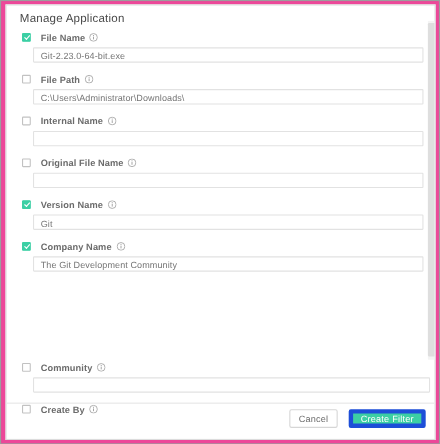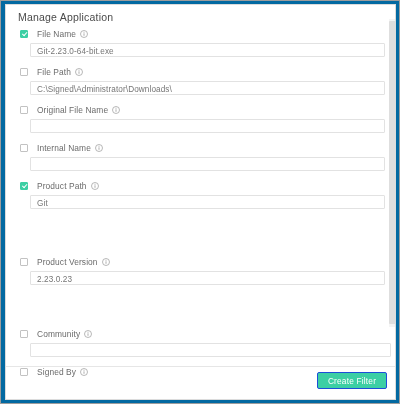--- a/index.html
+++ b/index.html
@@ -11,21 +11,21 @@
     height: 404px;
     background: #ffffff;
     font-family: "Liberation Sans", sans-serif;
     overflow: hidden;
   }
 
   #app {
     position: relative;
     width: 400px;
     height: 404px;
-    background: #0369a1;
+    background: #ec4899;
     box-sizing: border-box;
   }
 
   
   .page-frame {
     position: absolute;
     left: 0; top: 0;
     width: 400px;
     height: 404px;
     border: 1px solid #9d9d9d;
@@ -112,20 +112,21 @@
     border-width: 0 1.1px 1.1px 0;
     transform: rotate(42deg);
   }
 
   .field-label {
     font-size: 8.4px;
     color: #6b6b6b;
     margin-left: 9px;
     white-space: nowrap;
     letter-spacing: .1px;
+    font-weight: bold;
   }
 
   .info-icon {
     margin-left: 4px;
     width: 8px;
     height: 8px;
     flex: 0 0 auto;
     display: block;
   }
   .info-icon svg { display: block; }
@@ -209,21 +210,21 @@
     right: 88px;
     width: 44px;
     background: #ffffff;
     border: 1px solid #d6d6d6;
     color: #6d6d6d;
   }
   .btn-primary {
     right: 8px;
     width: 70px;
     background: #3ccfa4;
-    border: 1px solid #1d4ed8;
+    border: 4px solid #1d4ed8;
     color: #ffffff;
   }
 </style>
 </head>
 <body>
 
 <div id="app">
 
   <div class="page-frame"></div>
 
@@ -255,88 +256,88 @@
               <span class="field-label">File Path</span>
               <span class="info-icon">
                 <svg viewBox="0 0 16 16" width="8" height="8" aria-hidden="true">
                   <circle cx="8" cy="8" r="7" fill="none" stroke="#9a9a9a" stroke-width="1.4"></circle>
                   <rect x="7.2" y="6.6" width="1.6" height="5" fill="#9a9a9a"></rect>
                   <rect x="7.2" y="3.6" width="1.6" height="1.8" fill="#9a9a9a"></rect>
                 </svg>
               </span>
             </div>
             <div class="field-input narrow">
-              <span class="val">C:\Signed\Administrator\Downloads\</span>
+              <span class="val">C:\Users\Administrator\Downloads\</span>
+            </div>
+          </div>
+          <div class="field-row">
+            <div class="field-head">
+              <div class="cbox"></div>
+              <span class="field-label">Internal Name</span>
+              <span class="info-icon">
+                <svg viewBox="0 0 16 16" width="8" height="8" aria-hidden="true">
+                  <circle cx="8" cy="8" r="7" fill="none" stroke="#9a9a9a" stroke-width="1.4"></circle>
+                  <rect x="7.2" y="6.6" width="1.6" height="5" fill="#9a9a9a"></rect>
+                  <rect x="7.2" y="3.6" width="1.6" height="1.8" fill="#9a9a9a"></rect>
+                </svg>
+              </span>
+            </div>
+            <div class="field-input narrow">
+              <span class="val"></span>
             </div>
           </div>
           <div class="field-row">
             <div class="field-head">
               <div class="cbox"></div>
               <span class="field-label">Original File Name</span>
               <span class="info-icon">
                 <svg viewBox="0 0 16 16" width="8" height="8" aria-hidden="true">
                   <circle cx="8" cy="8" r="7" fill="none" stroke="#9a9a9a" stroke-width="1.4"></circle>
                   <rect x="7.2" y="6.6" width="1.6" height="5" fill="#9a9a9a"></rect>
                   <rect x="7.2" y="3.6" width="1.6" height="1.8" fill="#9a9a9a"></rect>
                 </svg>
               </span>
             </div>
             <div class="field-input narrow">
               <span class="val"></span>
             </div>
           </div>
           <div class="field-row">
             <div class="field-head">
-              <div class="cbox"></div>
-              <span class="field-label">Internal Name</span>
-              <span class="info-icon">
-                <svg viewBox="0 0 16 16" width="8" height="8" aria-hidden="true">
-                  <circle cx="8" cy="8" r="7" fill="none" stroke="#9a9a9a" stroke-width="1.4"></circle>
-                  <rect x="7.2" y="6.6" width="1.6" height="5" fill="#9a9a9a"></rect>
-                  <rect x="7.2" y="3.6" width="1.6" height="1.8" fill="#9a9a9a"></rect>
-                </svg>
-              </span>
-            </div>
-            <div class="field-input narrow">
-              <span class="val"></span>
-            </div>
-          </div>
-          <div class="field-row">
-            <div class="field-head">
               <div class="cbox checked"></div>
-              <span class="field-label">Product Path</span>
+              <span class="field-label">Version Name</span>
               <span class="info-icon">
                 <svg viewBox="0 0 16 16" width="8" height="8" aria-hidden="true">
                   <circle cx="8" cy="8" r="7" fill="none" stroke="#9a9a9a" stroke-width="1.4"></circle>
                   <rect x="7.2" y="6.6" width="1.6" height="5" fill="#9a9a9a"></rect>
                   <rect x="7.2" y="3.6" width="1.6" height="1.8" fill="#9a9a9a"></rect>
                 </svg>
               </span>
             </div>
             <div class="field-input narrow">
               <span class="val">Git</span>
             </div>
           </div>
           <div class="field-row">
-          </div>
-          <div class="field-row">
-            <div class="field-head">
-              <div class="cbox"></div>
-              <span class="field-label">Product Version</span>
-              <span class="info-icon">
-                <svg viewBox="0 0 16 16" width="8" height="8" aria-hidden="true">
-                  <circle cx="8" cy="8" r="7" fill="none" stroke="#9a9a9a" stroke-width="1.4"></circle>
-                  <rect x="7.2" y="6.6" width="1.6" height="5" fill="#9a9a9a"></rect>
-                  <rect x="7.2" y="3.6" width="1.6" height="1.8" fill="#9a9a9a"></rect>
-                </svg>
-              </span>
-            </div>
-            <div class="field-input narrow">
-              <span class="val">2.23.0.23</span>
-            </div>
+            <div class="field-head">
+              <div class="cbox checked"></div>
+              <span class="field-label">Company Name</span>
+              <span class="info-icon">
+                <svg viewBox="0 0 16 16" width="8" height="8" aria-hidden="true">
+                  <circle cx="8" cy="8" r="7" fill="none" stroke="#9a9a9a" stroke-width="1.4"></circle>
+                  <rect x="7.2" y="6.6" width="1.6" height="5" fill="#9a9a9a"></rect>
+                  <rect x="7.2" y="3.6" width="1.6" height="1.8" fill="#9a9a9a"></rect>
+                </svg>
+              </span>
+            </div>
+            <div class="field-input narrow">
+              <span class="val">The Git Development Community</span>
+            </div>
+          </div>
+          <div class="field-row">
           </div>
         </div>
     </div>
 
     <div class="scrollbar-track"></div>
     <div class="scrollbar-thumb"></div>
 
     <div class="bottom-area">
       <div id="fields-bottom-container">
           <div class="field-row">
@@ -351,31 +352,32 @@
                 </svg>
               </span>
             </div>
             <div class="field-input wide">
               <span class="val"></span>
             </div>
           </div>
           <div class="field-row">
             <div class="field-head">
               <div class="cbox"></div>
-              <span class="field-label">Signed By</span>
+              <span class="field-label">Create By</span>
               <span class="info-icon">
                 <svg viewBox="0 0 16 16" width="8" height="8" aria-hidden="true">
                   <circle cx="8" cy="8" r="7" fill="none" stroke="#9a9a9a" stroke-width="1.4"></circle>
                   <rect x="7.2" y="6.6" width="1.6" height="5" fill="#9a9a9a"></rect>
                   <rect x="7.2" y="3.6" width="1.6" height="1.8" fill="#9a9a9a"></rect>
                 </svg>
               </span>
             </div>
           </div>
         </div>
 
       <div class="footer-bar">
+        <div class="btn btn-cancel">Cancel</div>
         <div class="btn btn-primary">Create Filter</div>
       </div>
     </div>
 
   </div>
 </div>
 
 </body></html>

